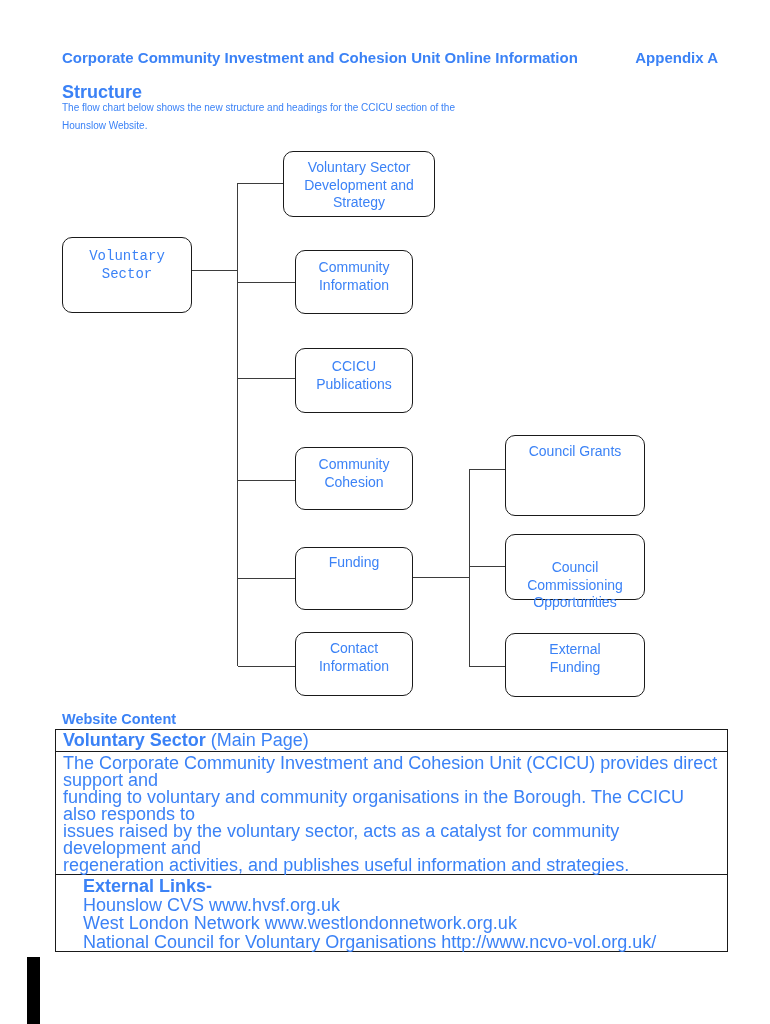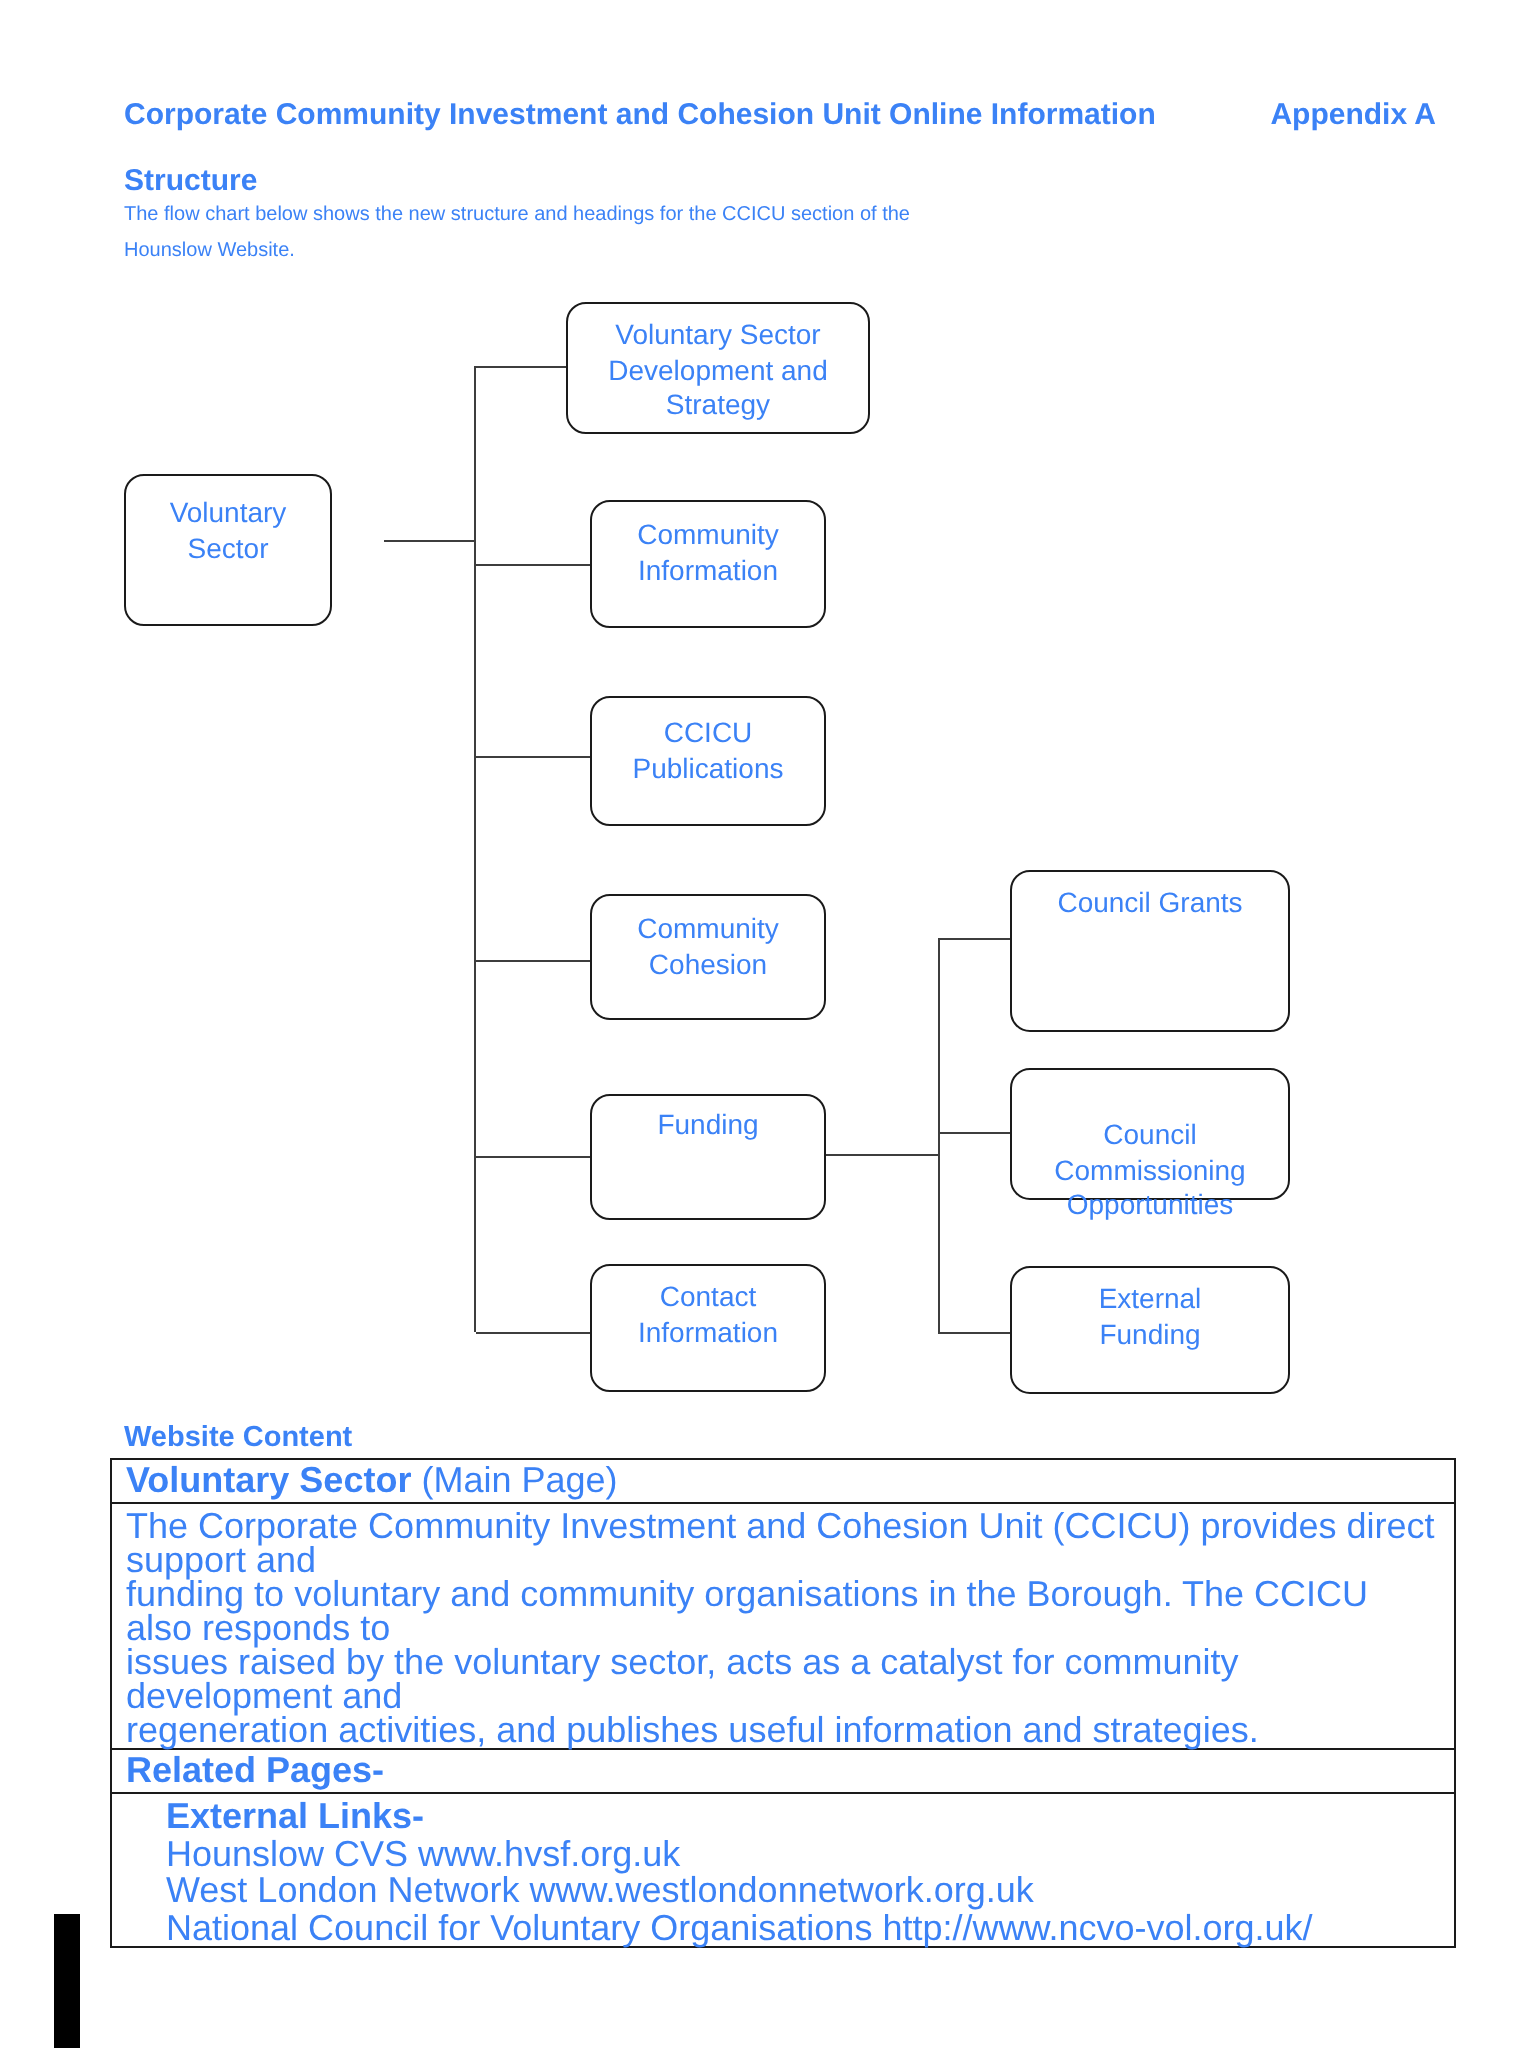--- a/index.html
+++ b/index.html
@@ -14,35 +14,35 @@
   }
 
   
   .doc-header {
     position: absolute; left: 62px; top: 49px; width: 656px;
     display: flex; justify-content: space-between;
     font-size: 15px; font-weight: bold;
   }
   .sec-heading {
     position: absolute; left: 62px; top: 82px;
-    font-size: 15px; font-weight: bold;
+    font-size: 18px; font-weight: bold;
   }
   .sec-desc {
     position: absolute; left: 62px; top: 99px; width: 640px;
     font-size: 10px; line-height: 17.7px; white-space: pre-line;
   }
 
   
   .fc-box {
     position: absolute; box-sizing: border-box;
     border: 1.4px solid #1a1a1a; border-radius: 10px;
     background: #ffffff; text-align: center;
     font-size: 14px; line-height: 17.7px; white-space: pre-line;
   }
-  .n-root     { left: 62px;  top: 237px; width: 104px; height: 76px; padding-top: 10px; }
+  .n-root     { left: 62px;  top: 237px; width: 130px; height: 76px; padding-top: 10px; font-family: Liberation Mono, monospace; }
   .n-vsds     { left: 283px; top: 151px; width: 152px; height: 66px; padding-top: 7px; }
   .n-cominfo  { left: 295px; top: 250px; width: 118px; height: 64px; padding-top: 8px; }
   .n-ccicu    { left: 295px; top: 348px; width: 118px; height: 65px; padding-top: 9px; }
   .n-cohesion { left: 295px; top: 447px; width: 118px; height: 63px; padding-top: 8px; }
   .n-funding  { left: 295px; top: 547px; width: 118px; height: 63px; padding-top: 6px; }
   .n-contact  { left: 295px; top: 632px; width: 118px; height: 64px; padding-top: 7px; }
   .n-grants   { left: 505px; top: 435px; width: 140px; height: 81px; padding-top: 7px; }
   .n-commiss  { left: 505px; top: 534px; width: 140px; height: 66px; padding-top: 24px; }
   .n-extfund  { left: 505px; top: 633px; width: 140px; height: 64px; padding-top: 7px; }
 
@@ -138,21 +138,20 @@
   <div class="wc-heading">Website Content</div>
 
   <div class="wc-table">
     <div class="wc-row row-title">
       <span class="bold">Voluntary Sector</span><span> (Main Page)</span>
     </div>
     <div class="wc-row row-desc">The Corporate Community Investment and Cohesion Unit (CCICU) provides direct support and
 funding to voluntary and community organisations in the Borough. The CCICU also responds to
 issues raised by the voluntary sector, acts as a catalyst for community development and
 regeneration activities, and publishes useful information and strategies.</div>
-    <div class="wc-row row-related">Related Pages-</div>
     <div class="wc-row row-links">
       <div class="bold link-line">External Links-</div>
       <div class="link-line">Hounslow CVS www.hvsf.org.uk</div>
       <div class="link-line">West London Network www.westlondonnetwork.org.uk</div>
       <div class="link-line">National Council for Voluntary Organisations http://www.ncvo-vol.org.uk/</div>
     </div>
   </div>
 
   <div class="artifact"></div>
 

